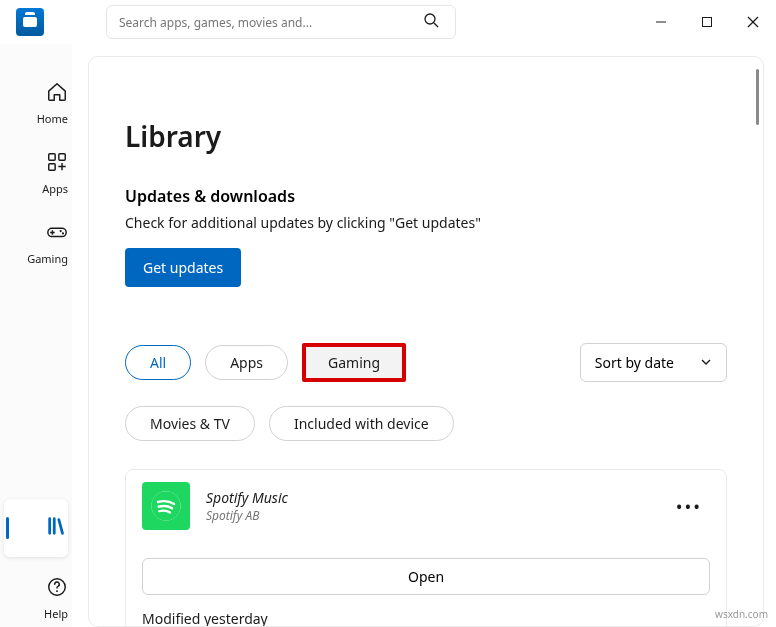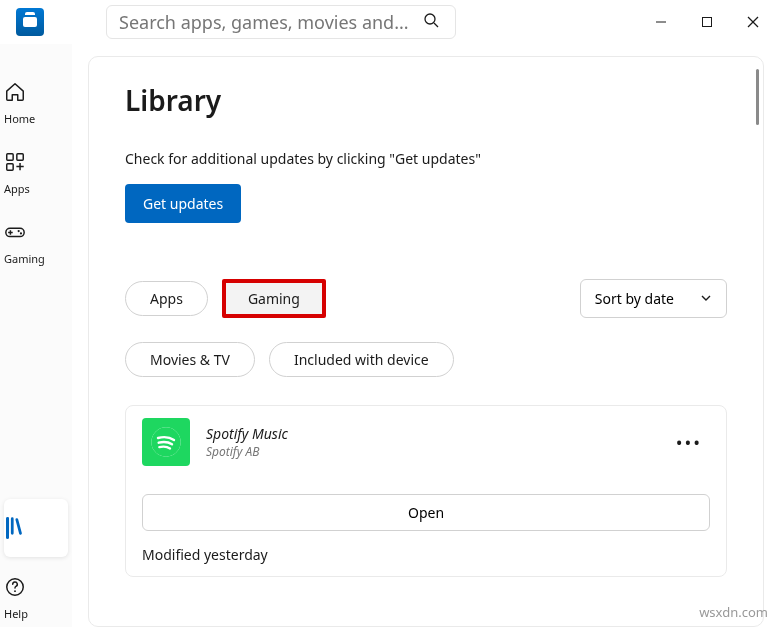--- a/index.html
+++ b/index.html
@@ -4,41 +4,41 @@
 <style>
 * { box-sizing: border-box; margin: 0; padding: 0; font-family: "Segoe UI", system-ui, sans-serif; }
 body { background: #fff; width: 776px; height: 627px; overflow: hidden; position: relative; }
 
 .titlebar { height: 44px; display: flex; align-items: center; padding: 0 0 0 16px; gap: 12px; }
 .app-logo { width: 28px; height: 28px; background: linear-gradient(180deg, #0078d4 0%, #005a9e 100%); border-radius: 4px; position: relative; display: flex; align-items: center; justify-content: center; }
 .app-logo::before { content: ""; width: 14px; height: 10px; background: #fff; border-radius: 2px; display: block; }
 .app-logo::after { content: ""; position: absolute; top: 4px; left: 50%; transform: translateX(-50%); width: 10px; height: 3px; background: #fff; border-radius: 2px 2px 0 0; }
 
 .searchbox { flex: 0 0 350px; height: 34px; border-radius: 6px; background: #fff; border: 1px solid #e5e5e5; display: flex; align-items: center; padding: 0 12px; margin-left: 50px; }
-.searchbox input { border: none; outline: none; flex: 1; font-size: 18px; color: #333; background: transparent; }
+.searchbox input { border: none; outline: none; flex: 1; font-size: 12px; color: #333; background: transparent; }
 .searchbox input::placeholder { color: #767676; }
 .search-btn { background: none; border: none; padding: 4px; cursor: pointer; }
 
 .wincontrols { margin-left: auto; display: flex; }
 .wincontrols button { width: 46px; height: 40px; border: none; background: none; display: flex; align-items: center; justify-content: center; cursor: pointer; }
 
 .shell { display: flex; height: calc(627px - 44px); }
 
 .sidebar { width: 72px; display: flex; flex-direction: column; align-items: center; padding-top: 30px; gap: 12px; background: #fbfbfb; }
-.nav-btn { width: 64px; height: 58px; border: none; background: none; display: flex; flex-direction: column; align-items: flex-start; justify-content: center; gap: 4px; cursor: pointer; border-radius: 6px; position: relative; }
+.nav-btn { width: 64px; height: 58px; border: none; background: none; display: flex; flex-direction: column; align-items: flex-end; justify-content: center; gap: 4px; cursor: pointer; border-radius: 6px; position: relative; }
 .nav-btn.active { background: #fff; box-shadow: 0 1px 4px rgba(0,0,0,0.1); }
 .nav-btn.active::before { content:""; position: absolute; left: 2px; top: 18px; bottom: 18px; width: 3px; background: #0067c0; border-radius: 2px; }
 .nav-label { font-size: 11px; color: #1b1b1b; }
 .sidebar .spacer { flex: 1; }
 .nav-icon svg { width: 22px; height: 22px; }
 
 .content-frame { flex: 1; padding: 12px 12px 0 16px; position: relative; }
 .content { width: 100%; height: 100%; background: #fff; border: 1px solid #eaeaea; border-radius: 10px; padding: 24px 36px 20px 36px; overflow: hidden; position: relative; }
 
-.page-title { font-size: 28px; font-weight: 600; color: #1b1b1b; margin-bottom: 30px; }
+.page-title { font-size: 28px; font-weight: 600; color: #1b1b1b; margin-bottom: 30px; margin-top: 36px; }
 .section-title { font-size: 16px; font-weight: 600; margin-bottom: 6px; }
 .section-sub { font-size: 14px; color: #1b1b1b; margin-bottom: 16px; }
 
 .primary-btn { background: #0067c0; color: #fff; border: none; border-radius: 4px; padding: 10px 18px; font-size: 14px; font-weight: 400; cursor: pointer; }
 
 .filter-row { display: flex; align-items: center; gap: 14px; margin-top: 56px; flex-wrap: wrap; row-gap: 12px; position: relative; }
 .pill { border: 1px solid #d1d1d1; background: #fff; color: #1b1b1b; padding: 7px 24px; border-radius: 18px; font-size: 14px; cursor: pointer; }
 .pill.active { border-color: #0067c0; color: #0067c0; }
 .pill.highlight { border: 4px solid #d60000; border-radius: 2px; background: #f3f3f3; padding: 6px 22px; color: #1b1b1b; font-weight: 400; }
 
@@ -50,21 +50,21 @@
 .app-icon svg { width: 32px; height: 32px; }
 .app-meta { flex: 1; font-style: italic; }
 .app-name { font-size: 14px; font-weight: 400; color: #1b1b1b; }
 .app-pub { font-size: 12px; color: #767676; }
 .more-btn { background: none; border: none; font-size: 18px; letter-spacing: 2px; cursor: pointer; color: #1b1b1b; padding: 8px; }
 .open-btn { width: 100%; margin-top: 28px; padding: 8px 18px; background: #fff; border: 1px solid #d1d1d1; border-radius: 6px; font-size: 14px; cursor: pointer; }
 .modified { font-size: 14px; margin-top: 14px; color: #1b1b1b; }
 
 .scroll-ind { position: absolute; right: 4px; top: 12px; width: 3px; height: 56px; background: #8a8a8a; border-radius: 2px; }
 
-.watermark { position: absolute; right: 8px; bottom: 6px; font-size: 13px; color: #999; }
+.watermark { position: absolute; right: 8px; bottom: 6px; font-size: 10px; color: #999; }
 </style>
 </head>
 <body>
 
 <div class="titlebar">
   <div class="app-logo"></div>
   <div class="searchbox">
     <input type="text" placeholder="Search apps, games, movies and..." style="">
     <button class="search-btn">
       <svg viewBox="0 0 16 16" width="16" height="16">
@@ -135,24 +135,26 @@
       <span class="nav-label">Help</span>
     </button>
   </div>
 
   <div class="content-frame">
     <div class="content">
       <div class="scroll-ind"></div>
 
       <h1 class="page-title">Library</h1>
 
+      <div class="section-title">Updates &amp; downloads</div>
       <div class="section-sub">Check for additional updates by clicking "Get updates"</div>
       <button class="primary-btn">Get updates</button>
 
       <div class="filter-row">
+        <button class="pill active">All</button>
         <button class="pill">Apps</button>
         <button class="pill highlight">Gaming</button>
         <div class="sort-dd">
           <span>Sort by date</span>
           <span><svg width="12" height="12" viewBox="0 0 12 12">
                 <path d="M2 4l4 4 4-4" fill="none" stroke="#1b1b1b" stroke-width="1.4"></path>
               </svg></span>
         </div>
         <div style="width:100%"></div>
         <button class="pill">Movies &amp; TV</button>

